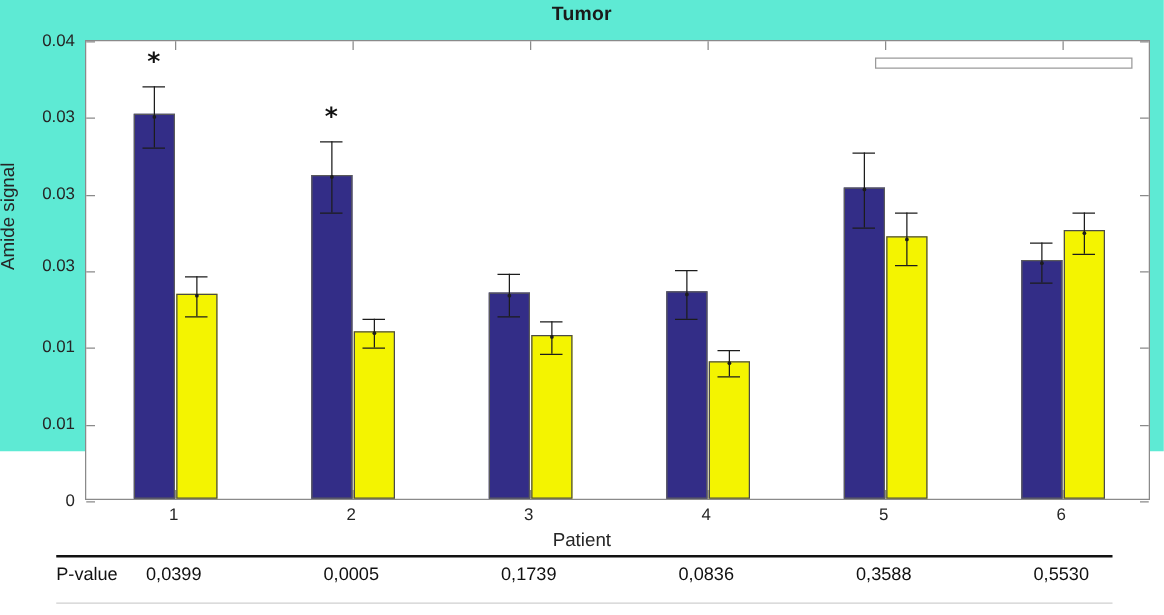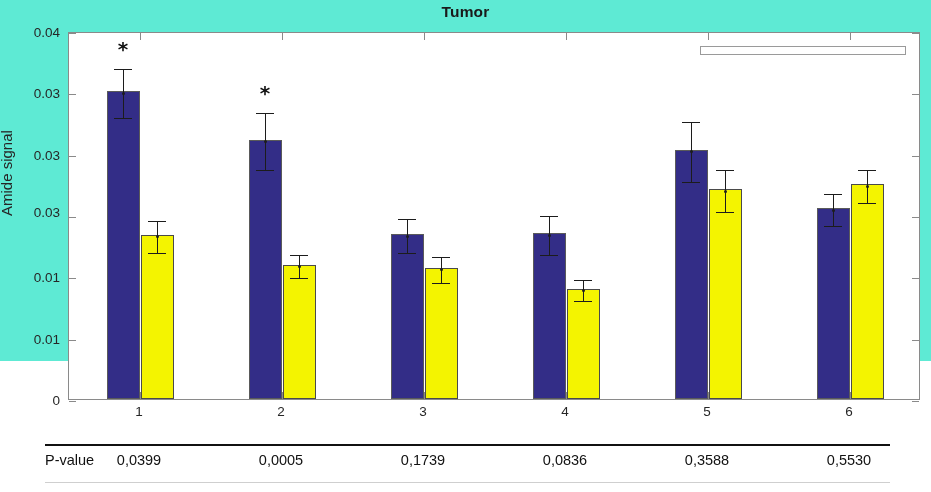--- a/index.html
+++ b/index.html
@@ -239,20 +239,21 @@
     </div>
   <div id="xticklabels">
       <div class="xtick-label" style="left: 139px;">1</div>
       <div class="xtick-label" style="left: 281px;">2</div>
       <div class="xtick-label" style="left: 423px;">3</div>
       <div class="xtick-label" style="left: 565px;">4</div>
       <div class="xtick-label" style="left: 707px;">5</div>
       <div class="xtick-label" style="left: 849px;">6</div>
     </div>
 
+  <div class="x-axis-title">Patient</div>
 
   <div class="legend">
   </div>
 
   <div class="pv-table">
     <div class="pv-rule-top"></div>
     <div class="pv-label">P-value</div>
     <div id="pvcells">
         <div class="pv-cell" style="left: 94px;">0,0399</div>
         <div class="pv-cell" style="left: 236px;">0,0005</div>

